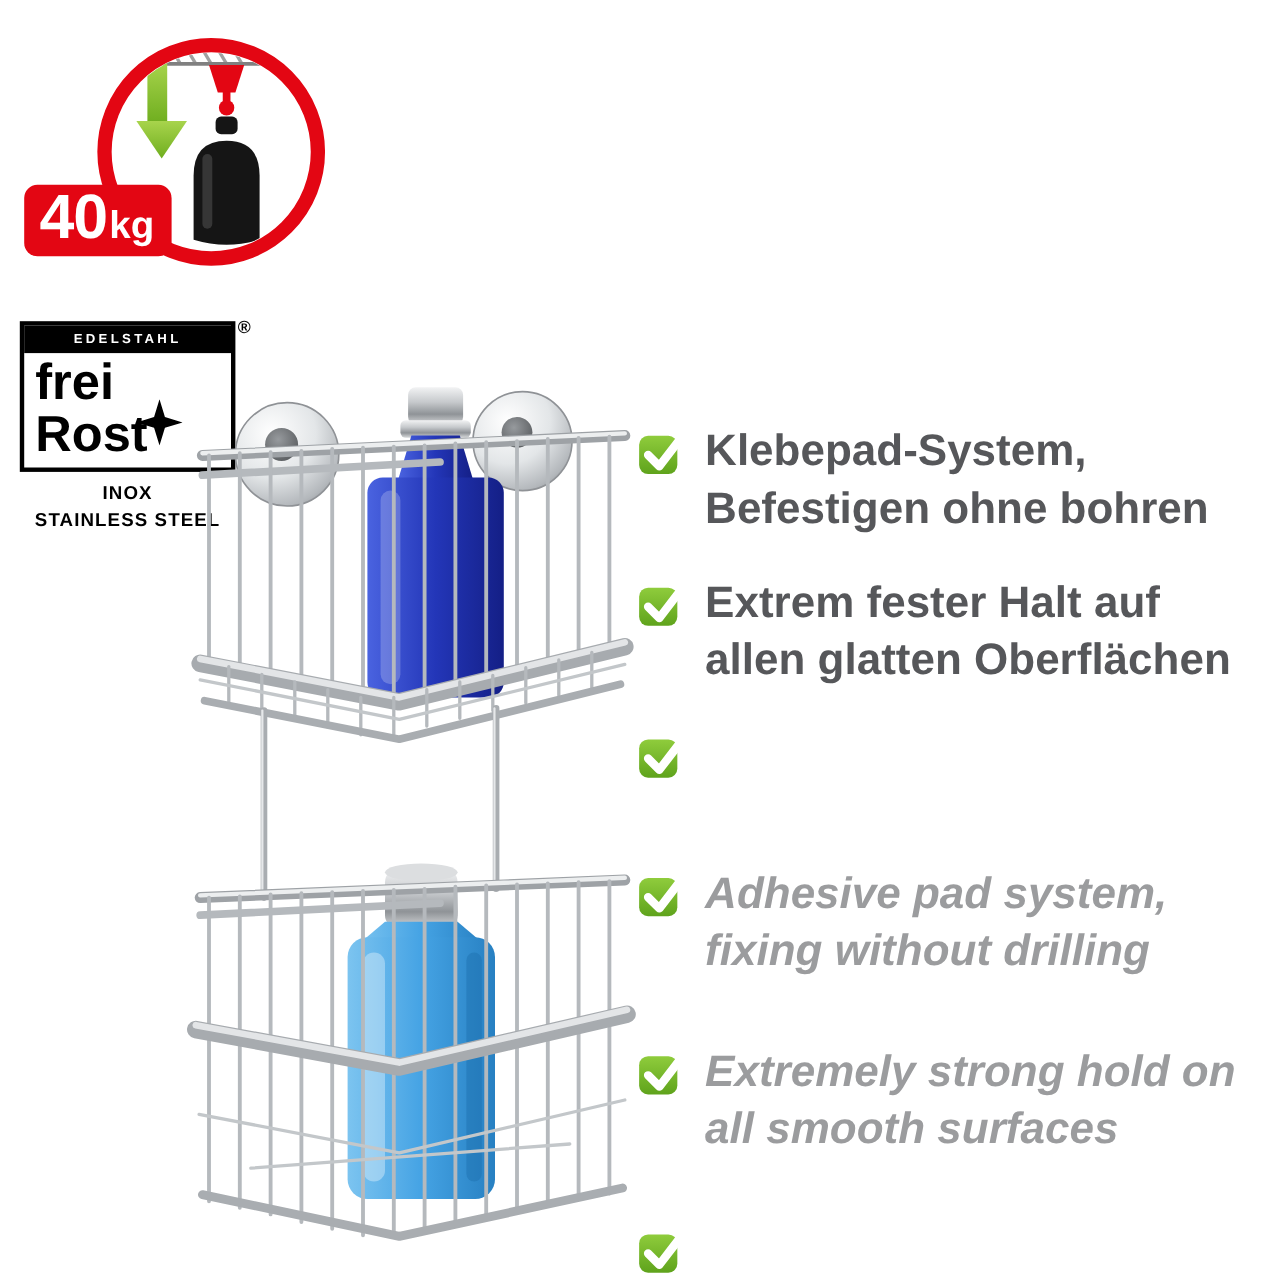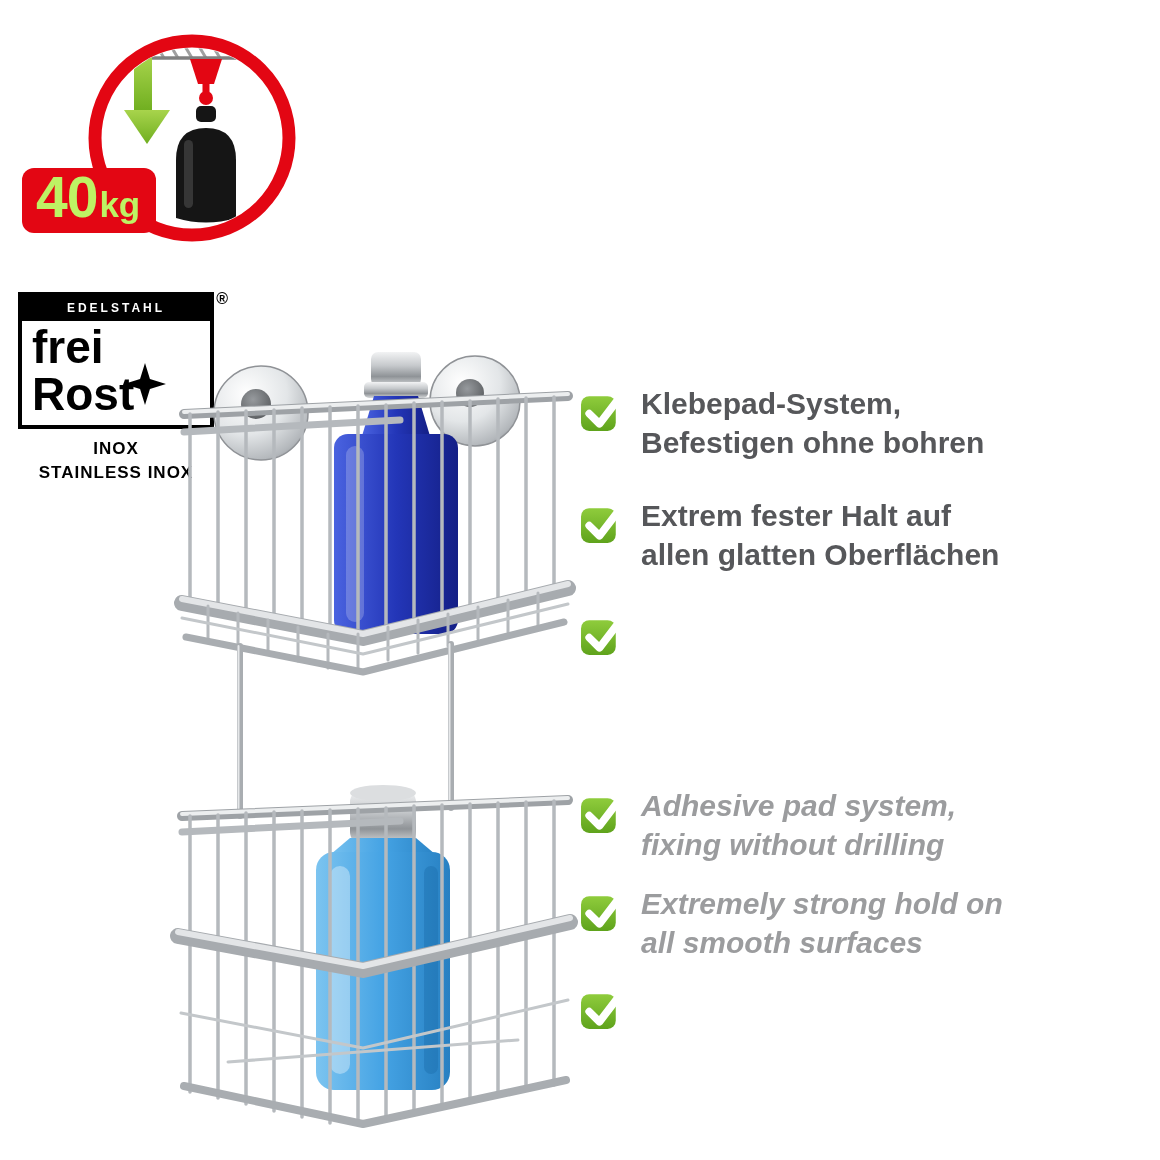--- a/index.html
+++ b/index.html
@@ -2,21 +2,21 @@
 <html><head>
 <meta charset="utf-8">
 <style>
   * { margin:0; padding:0; box-sizing:border-box; }
   html,body { background:#ffffff; font-family:"Liberation Sans", sans-serif; }
   .canvas { position:relative; width:1160px; height:1160px; background:#ffffff; overflow:hidden; }
 
   
   .badge { position:absolute; left:18px; top:26px; width:292px; height:222px; }
   .badge svg { position:absolute; left:0; top:0; }
-  .weight-label { position:absolute; left:4px; top:142px; background:#e30613; color:#bef264;
+  .weight-label { position:absolute; left:4px; top:142px; background:#e30613; color:#ffffff;
                   border-radius:12px; padding:1px 16px 7px 14px; display:flex; align-items:baseline; }
   .weight-value { font-size:57px; font-weight:700; line-height:1.0; letter-spacing:-1px; }
   .weight-unit  { font-size:35px; font-weight:700; line-height:1.0; margin-left:2px; }
 
   
   .steel-logo { position:absolute; left:18px; top:292px; width:196px; }
   .logo-box { position:relative; border:4px solid #000; background:#fff; }
   .logo-header { background:#000; color:#fff; font-weight:700; font-size:12px; letter-spacing:3px;
                  text-align:center; padding:5px 0 6px; }
   .logo-body { position:relative; height:104px; padding:3px 0 0 10px; }
@@ -25,24 +25,24 @@
   .logo-reg { position:absolute; right:-18px; top:-6px; font-size:16px; font-weight:700; color:#000; }
   .logo-caption { text-align:center; font-weight:700; color:#000000; margin-top:8px; font-size:17px;
                   letter-spacing:1px; line-height:1.4; }
 
   
   .product { position:absolute; left:168px; top:338px; }
 
   
   .features { position:absolute; left:580px; width:575px; display:flex; flex-direction:column; }
   .features.de { top:384px; gap:34px; }
-  .features.en { top:786px; gap:20px; }
+  .features.en { top:786px; gap:58px; }
   .feature { display:flex; align-items:flex-start; gap:14px; }
   .check { flex:0 0 47px; width:47px; height:47px; margin-top:2px; }
-  .feature-text { font-size:30px; font-weight:700; line-height:1.3; white-space:pre-line; color:#56575a; }
+  .feature-text { font-size:40px; font-weight:700; line-height:1.3; white-space:pre-line; color:#56575a; }
   .features.en .feature-text { font-style:italic; color:#9b9c9e; }
 </style>
 </head>
 <body>
 
 <svg width="0" height="0" style="position:absolute" aria-hidden="true">
   <defs>
     <linearGradient id="gradCheck" x1="0" y1="0" x2="0" y2="1">
       <stop offset="0" stop-color="#8fcc3c"></stop>
         <stop offset="1" stop-color="#5fa31c"></stop>
@@ -135,21 +135,21 @@
         <div class="logo-word">frei</div>
         <div class="logo-word">Rost</div>
         <svg class="logo-star" viewBox="0 0 34 34">
           <path d="M17 0 L21 13 L34 17 L21 21 L17 34 L13 21 L0 17 L13 13 Z" fill="#000"></path>
         </svg>
       </div>
       <div class="logo-reg">®</div>
     </div>
     <div class="logo-caption">
       <div>INOX</div>
-      <div>STAINLESS INOX</div>
+      <div>STAINLESS STEEL</div>
     </div>
   </div>
 
   <svg class="product" width="420" height="818" viewBox="0 0 420 818">
 
     <g>
       <circle cx="93" cy="75" r="47" fill="url(#gradMount)" stroke="#8f9296" stroke-width="1.5"></circle>
       <circle cx="88" cy="66" r="15" fill="url(#gradMountCore)" opacity="0.85"></circle>
     </g>
     <g>

